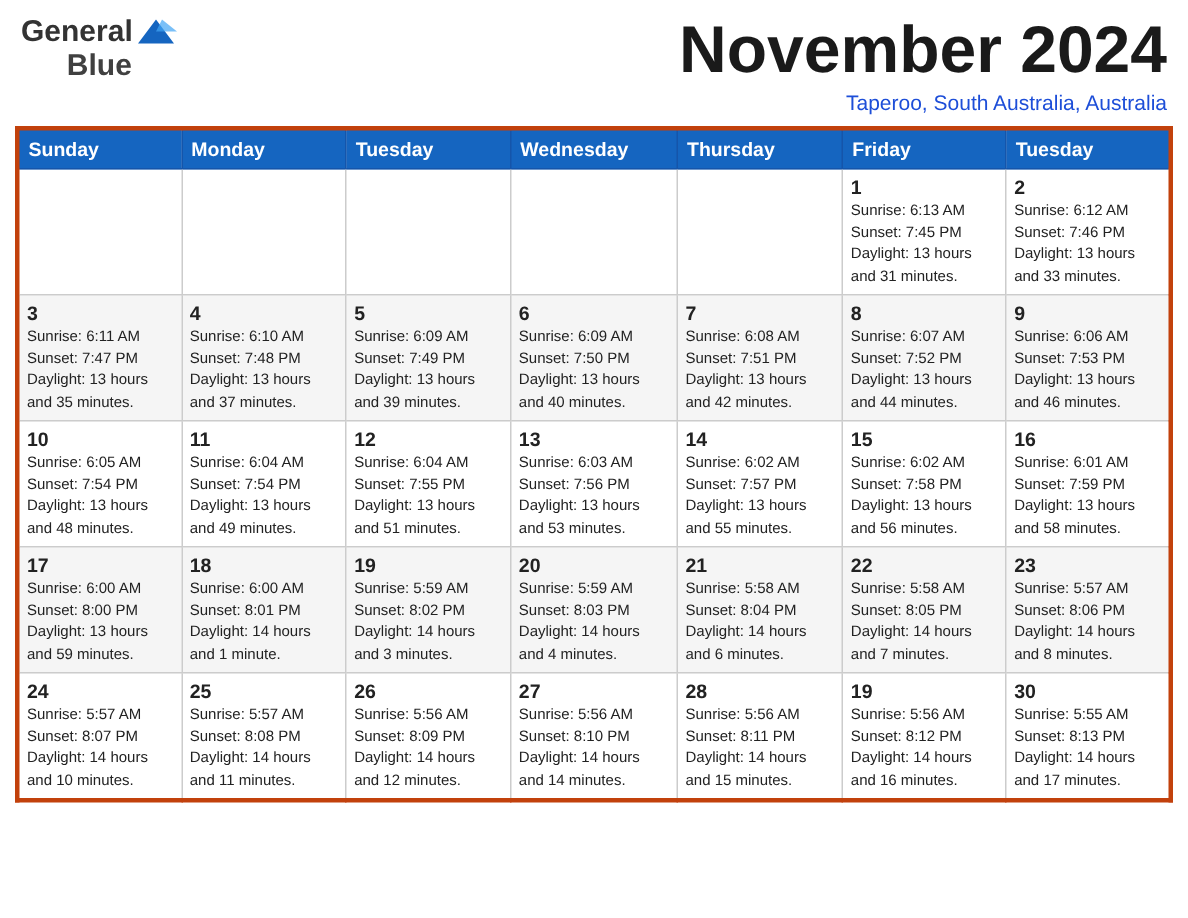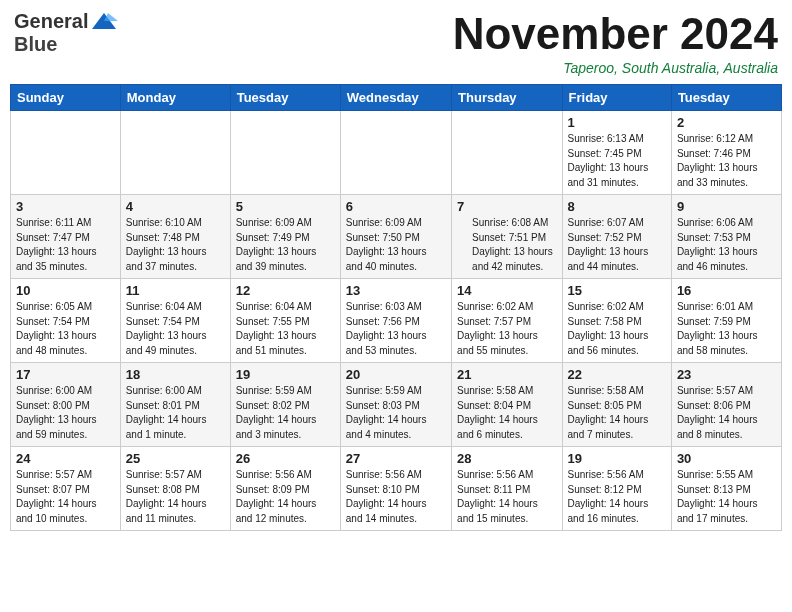--- a/index.html
+++ b/index.html
@@ -13,46 +13,45 @@
     .header {
       display: flex;
       justify-content: space-between;
       align-items: flex-start;
       margin-bottom: 8px;
       padding: 0 4px;
     }
     .logo {
       display: flex;
       flex-direction: column;
-      align-items: flex-start;
+      align-items: center;
     }
     .logo-row {
       display: flex;
       align-items: center;
       gap: 2px;
     }
     .title-section {
       text-align: right;
     }
     .month-title {
       font-size: 44px;
       font-weight: bold;
       color: #1a1a1a;
       line-height: 1.1;
     }
     .location {
       font-size: 14px;
-      color: #15803d;
+      color: #1d4ed8;
       margin-top: 2px;
-      font-style: italic;
     }
     .calendar {
       width: 100%;
       border-collapse: collapse;
-      border: 1px solid #c2410c;
+      border: 3px solid #c2410c;
     }
     .calendar th {
       background-color: #1565c0;
       color: #fff;
       text-align: left;
       padding: 5px 6px;
       font-size: 13px;
       font-weight: bold;
       border: 1px solid #1555aa;
     }
@@ -162,21 +161,21 @@
         </td>
         <td>
           <span class="day-number">6</span>
           <div class="day-info" style="white-space: pre-line;">Sunrise: 6:09 AM
 Sunset: 7:50 PM
 Daylight: 13 hours
 and 40 minutes.</div>
         </td>
         <td>
           <span class="day-number">7</span>
-          <div class="day-info" style="white-space: pre-line; margin-left: 15px;">Sunrise: 6:08 AM
+          <div class="day-info" style="white-space: pre-line;">Sunrise: 6:08 AM
 Sunset: 7:51 PM
 Daylight: 13 hours
 and 42 minutes.</div>
         </td>
         <td>
           <span class="day-number">8</span>
           <div class="day-info" style="white-space: pre-line;">Sunrise: 6:07 AM
 Sunset: 7:52 PM
 Daylight: 13 hours
 and 44 minutes.</div>

